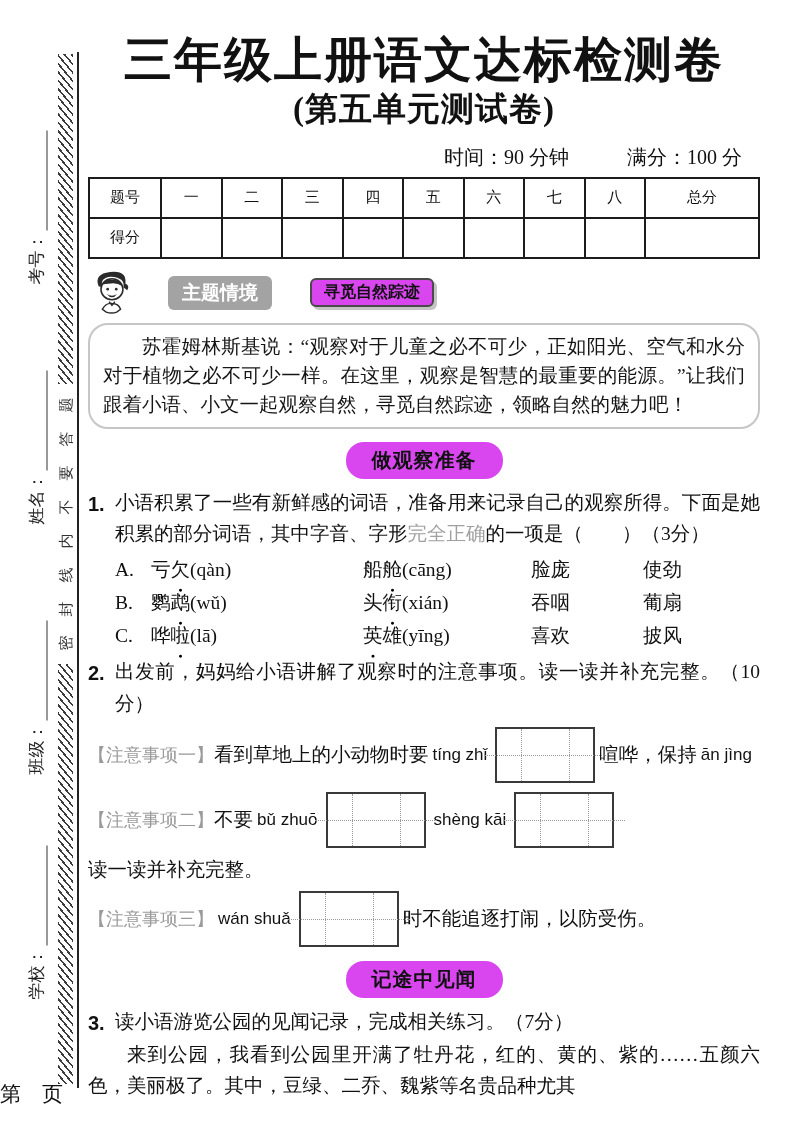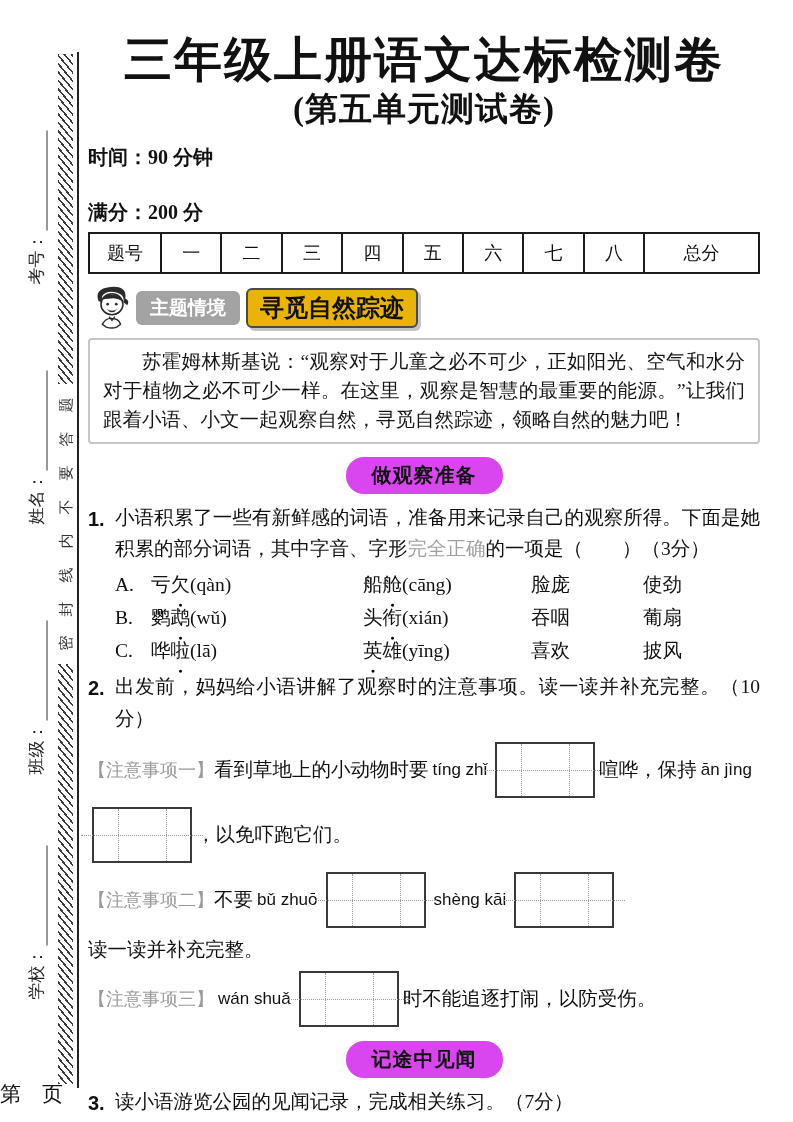--- a/index.html
+++ b/index.html
@@ -17,36 +17,36 @@
   .seal-chars span{display:block;height:34px;line-height:34px;text-align:center;
                    font-size:15px;color:#333;transform:rotate(-90deg);}
   .side-field{position:absolute;left:-59px;width:190px;transform:rotate(-90deg);
               white-space:nowrap;font-size:17px;color:#222;display:flex;align-items:flex-end;}
   .side-field .fline{display:inline-block;width:100px;border-bottom:1.6px solid #333;height:1em;margin-left:3px;}
 
   
   .content{position:absolute;left:88px;top:0;width:672px;}
   .title{margin-top:34px;text-align:center;font-size:48px;font-weight:bold;letter-spacing:2px;line-height:1.1;}
   .subtitle{text-align:center;font-size:33px;font-weight:bold;letter-spacing:1px;}
-  .meta{display:flex;justify-content:flex-end;gap:28px;font-size:20px;font-weight:700;
-        margin:12px 18px 6px 0;flex-direction:column;}
+  .meta{display:flex;justify-content:flex-end;gap:58px;font-size:20px;font-weight:400;
+        margin:12px 18px 6px 0;}
 
   .score-table{width:100%;border-collapse:collapse;margin-top:4px;}
-  .score-table td{border:2.2px solid #1c1c1c;height:38px;text-align:center;font-size:18px;padding:0;}
+  .score-table td{border:2.2px solid #1c1c1c;height:38px;text-align:center;font-size:15px;padding:0;}
   .score-table td.rowlab{width:70px;}
 
-  .theme-row{display:flex;align-items:center;margin-top:10px;height:48px;}
+  .theme-row{display:flex;align-items:center;margin-top:10px;height:48px;gap:32px;}
   .boy{width:42px;height:48px;flex:0 0 auto;margin-left:2px;}
   .theme-badge{background:#a3a3a3;color:#fff;font-weight:bold;font-size:19px;
                padding:4px 14px;border-radius:6px;margin-left:4px;font-family:"Liberation Sans",sans-serif;}
-  .theme-topic{background:#eab308;border:2.5px solid #4a4a4a;border-radius:6px;font-weight:bold;
-               font-size:24px;padding:2px 12px;margin-left:6px;box-shadow:3px 3px 0 #c4c4c4;
+  .theme-topic{background:#d946ef;border:2.5px solid #4a4a4a;border-radius:6px;font-weight:bold;
+               font-size:16px;padding:2px 12px;margin-left:6px;box-shadow:3px 3px 0 #c4c4c4;
                font-family:"Liberation Sans",sans-serif;}
 
-  .intro-box{margin-top:6px;border:2px solid #c6c6c6;border-radius:4px;padding:7px 13px;
+  .intro-box{margin-top:6px;border:2px solid #c6c6c6;border-radius:20px;padding:7px 13px;
              font-size:19.5px;line-height:1.5;text-align:justify;text-indent:2em;color:#151515;}
 
   .pill{width:fit-content;margin:13px auto 8px;background:#d946ef;border-radius:18px;
         padding:5px 26px;font-weight:bold;font-size:20px;letter-spacing:1px;
         font-family:"Liberation Sans",sans-serif;}
 
   .q{position:relative;padding-left:27px;font-size:19.5px;line-height:1.6;margin-top:4px;text-align:justify;}
   .qnum{position:absolute;left:0;top:1px;font-weight:bold;font-size:20px;font-family:"Liberation Sans",sans-serif;}
   .hl{color:#a0a0a0;}
 
@@ -113,37 +113,49 @@
       </div>
   </div>
 
   <div class="content">
 
     <div class="title">三年级上册语文达标检测卷</div>
     <div class="subtitle">(第五单元测试卷)</div>
 
     <div class="meta">
       <span>时间：90 分钟</span>
-      <span>满分：200 分</span>
+      <span>满分：100 分</span>
     </div>
 
     <table class="score-table" id="score-table">
         <tbody>
           <tr>
             <td class="rowlab">题号</td>
             <td>一</td>
             <td>二</td>
             <td>三</td>
             <td>四</td>
             <td>五</td>
             <td>六</td>
             <td>七</td>
             <td>八</td>
             <td>总分</td>
           </tr>
+          <tr>
+            <td class="rowlab">得分</td>
+            <td></td>
+            <td></td>
+            <td></td>
+            <td></td>
+            <td></td>
+            <td></td>
+            <td></td>
+            <td></td>
+            <td></td>
+          </tr>
         </tbody>
       </table>
 
     <div class="theme-row">
       <svg class="boy" viewBox="0 0 44 50">
         <path d="M9 18 Q4 5 21 3 Q39 1 37 15 Q42 17 39 22 L35 19 Q37 9 22 8 Q10 9 13 19 Z" fill="#2a2a2a"></path>
         <ellipse cx="23" cy="21" rx="11.5" ry="11" fill="#fff" stroke="#2a2a2a" stroke-width="1.6"></ellipse>
         <path d="M12 17 Q16 10 24 11 Q33 11 34 18 Q28 14 22 15 Q15 15 12 17 Z" fill="#2a2a2a"></path>
         <circle cx="18.5" cy="21" r="1.4" fill="#2a2a2a"></circle>
         <circle cx="27.5" cy="21" r="1.4" fill="#2a2a2a"></circle>
@@ -197,28 +209,20 @@
       <span>看到草地上的小动物时要</span>
       <span class="pinyin">tíng zhǐ</span>
       <span class="wgrid">
           <span class="hline"></span>
           <span class="cell"></span>
           <span class="cell"></span>
         </span>
       <span>喧哗，保持</span>
       <span class="pinyin">ān jìng</span>
     </div>
-    <div class="note-line">
-      <span class="wgrid">
-          <span class="hline"></span>
-          <span class="cell"></span>
-          <span class="cell"></span>
-        </span>
-      <span>，以免吓跑它们。</span>
-    </div>
 
     <div class="note-line">
       <span class="note-label">【注意事项二】</span>
       <span>不要</span>
       <span class="pinyin">bǔ zhuō</span>
       <span class="wgrid">
           <span class="hline"></span>
           <span class="cell"></span>
           <span class="cell"></span>
         </span>

